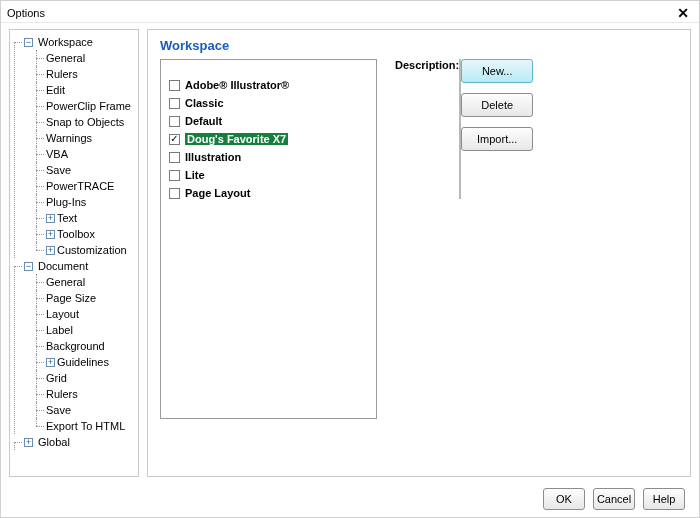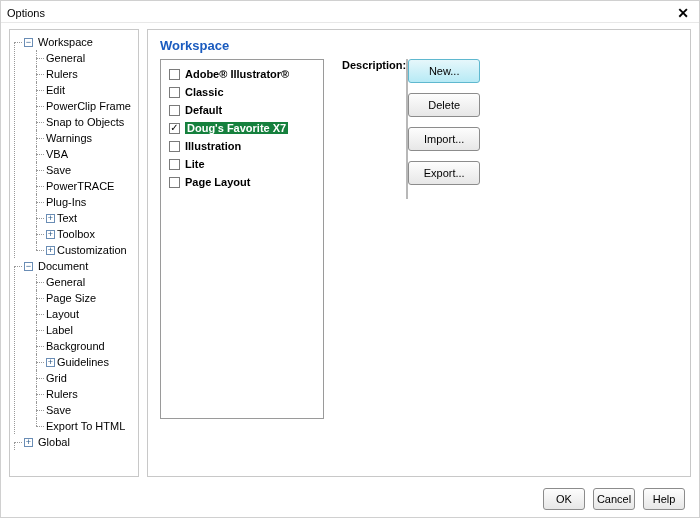--- a/index.html
+++ b/index.html
@@ -95,23 +95,23 @@
     font-weight: bold;
     font-size: 13px;
     margin-bottom: 6px;
   }
   .panel-content {
     display: flex;
     gap: 18px;
     flex: 1;
   }
   .ws-list {
-    width: 164px; height: 360px;
+    width: 217px; height: 360px;
     border: 1px solid #9a9a9a;
-    padding: 5px 6px;
+    padding: 16px 6px;
     overflow: auto;
     background: #fff;
     text-align: right;
   }
   .ws-item {
     display: flex;
     align-items: center;
     gap: 5px;
     height: 18px;
     padding: 0 2px;
@@ -265,21 +265,20 @@
               <span class="ws-label">Page Layout</span>
             </div>
           </div>
         <div class="desc-col">
           <div class="desc-label">Description:</div>
           <div class="desc-box"></div>
           <div class="btn-col">
             <div class="btn primary">New...</div>
             <div class="btn">Delete</div>
             <div class="btn">Import...</div>
-            <div class="btn">Export...</div>
           </div>
         </div>
       </div>
     </div>
 
   </div>
 
   <div class="footer">
     <div class="btn">OK</div>
     <div class="btn">Cancel</div>

